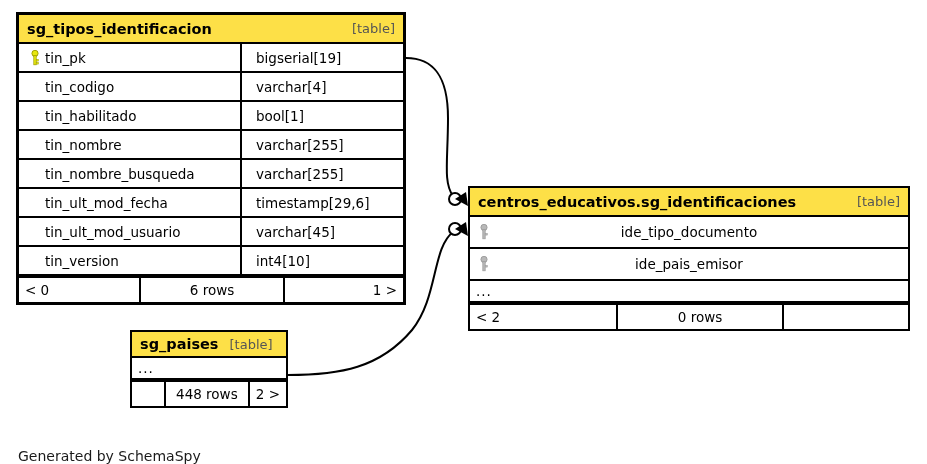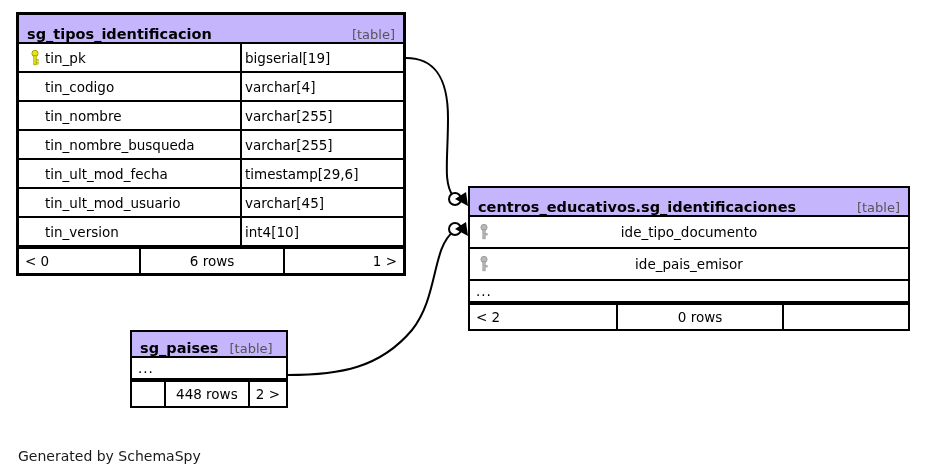--- a/index.html
+++ b/index.html
@@ -36,24 +36,24 @@
     position: absolute;
     background: #ffffff;
     border: 3px solid #000000;
     box-sizing: border-box;
   }
   .table-box.thin {
     border-width: 2px;
   }
 
   .tbl-header {
-    background: #c4b5fd;
+    background: #fde047;
     border-bottom: 2px solid #000000;
     display: flex;
-    align-items: flex-end;
+    align-items: center;
     justify-content: space-between;
     padding: 0 8px;
     box-sizing: border-box;
     height: 29px;
   }
   .tbl-title {
     font-size: 14.5px;
     font-weight: bold;
     color: #000000;
     white-space: nowrap;
@@ -84,21 +84,21 @@
     padding-left: 6px;
     white-space: nowrap;
     overflow: hidden;
   }
   .cell-type {
     display: flex;
     align-items: center;
     box-sizing: border-box;
     font-size: 13.5px;
     color: #000000;
-    padding-left: 3px;
+    padding-left: 14px;
     border-left: 2px solid #000000;
     white-space: nowrap;
     overflow: hidden;
   }
 
   
   .key-slot {
     width: 20px;
     min-width: 20px;
     display: flex;
@@ -246,20 +246,27 @@
     </div>
 
     <div class="tbl-row">
       <div class="cell-name">
         <span class="key-slot"></span>
         <span>tin_codigo</span>
       </div>
       <div class="cell-type">varchar[4]</div>
     </div>
 
+    <div class="tbl-row">
+      <div class="cell-name">
+        <span class="key-slot"></span>
+        <span>tin_habilitado</span>
+      </div>
+      <div class="cell-type">bool[1]</div>
+    </div>
 
     <div class="tbl-row">
       <div class="cell-name">
         <span class="key-slot"></span>
         <span>tin_nombre</span>
       </div>
       <div class="cell-type">varchar[255]</div>
     </div>
 
     <div class="tbl-row">

